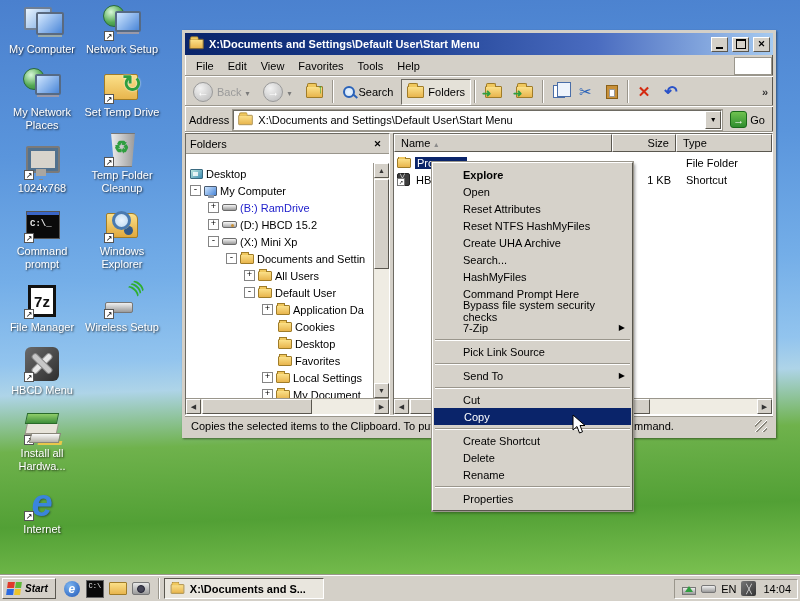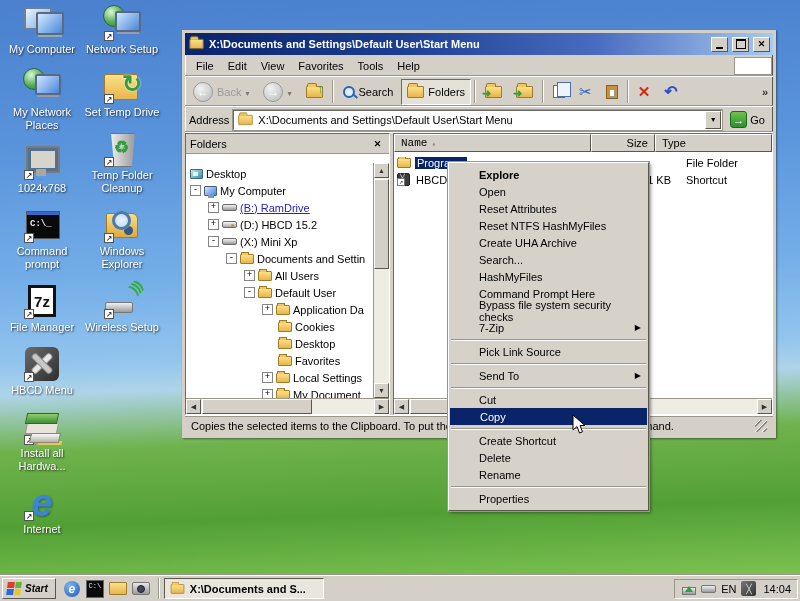--- a/index.html
+++ b/index.html
@@ -123,21 +123,21 @@
   .main { flex:1; display:flex; min-height:0; }
   .folders-pane { width:205px; display:flex; flex-direction:column; background:#fff; border:1px solid; border-color:#6d6a62 #fff #fff #6d6a62; }
   .fp-header { height:20px; background:#d4d0c8; border-bottom:1px solid #9a968c; display:flex; align-items:center; padding:0 4px; }
   .fp-title { flex:1; }
   .fp-close { width:15px; height:14px; display:flex; align-items:center; justify-content:center; font-size:9px; font-weight:bold; }
   .fp-body { flex:1; display:flex; min-height:0;margin-top:9px; }
   .tree { flex:1; overflow:hidden; padding-top:2px; background:#fff; }
   .tree-row { height:17px; display:flex; align-items:center; gap:3px; white-space:nowrap;
     padding-left:calc(var(--lvl,0) * 18px + 4px); overflow:hidden; }
   .tree-row .lbl { color:#000; }
-  .tree-row .lbl.blue { color:#2222cc;text-decoration:underline; }
+  .tree-row .lbl.blue { color:#2222cc; }
   .expander { width:11px; height:11px; flex:none; background:#fff; border:1px solid #848484; color:#000;
     font-size:9px; line-height:9px; text-align:center; font-family:"Liberation Mono", monospace; }
   .ph { width:13px; flex:none; }
   .tmini { flex:none; position:relative; }
   .folder-mini-icon { width:14px; height:10px; background:linear-gradient(#fbe089,#e8b54d); border:1px solid #a07c28; border-radius:1px; }
   .folder-mini-icon::before { content:""; position:absolute; top:-3px; left:0; width:6px; height:2px; background:#f0c85e; border:1px solid #a07c28; border-bottom:0; }
   .drive-mini-icon { width:15px; height:7px; background:linear-gradient(#f4f4f4,#9a9a9a); border:1px solid #6a6a6a; border-radius:2px; }
   .cd-drive-mini-icon { width:15px; height:7px; background:linear-gradient(#f8f8f8,#aaa); border:1px solid #6a6a6a; border-radius:2px; }
   .cd-drive-mini-icon::after { content:""; position:absolute; right:2px; top:2px; width:3px; height:3px; border-radius:50%; background:#c89038; }
   .computer-mini-icon { width:13px; height:10px; background:linear-gradient(135deg,#cfe6ff,#4a86d8); border:1px solid #4a5a70; border-radius:1px; }
@@ -155,42 +155,42 @@
     font-size:7px; color:#333; display:flex; align-items:center; justify-content:center; flex:none; }
   .sthumb-v { margin:1px 0; height:90px; background:#d4d0c8; border:1px solid; border-color:#fff #5a574f #5a574f #fff; }
   .sthumb-h { margin:0 1px; width:110px; background:#d4d0c8; border:1px solid; border-color:#fff #5a574f #5a574f #fff; }
   .sspace { flex:1; }
 
   .splitter { width:3px; background:#d4d0c8; }
 
   .files-pane { flex:1; display:flex; flex-direction:column; background:#fff; border:1px solid; border-color:#6d6a62 #fff #fff #6d6a62; min-width:0; }
   .fl-header { height:18px; display:flex; flex:none; background:#d4d0c8; }
   .fl-hcell { border:1px solid; border-color:#fff #5a574f #5a574f #fff; padding:1px 6px; display:flex; align-items:center; gap:4px; }
-  .fl-hcell.c-name { width:197px;font-family:Liberation Mono, monospace; }
+  .fl-hcell.c-name { width:218px; }
   .fl-hcell.c-size { width:64px; justify-content:flex-end; }
   .fl-hcell.c-type { flex:1; }
   .sort-asc::before { content:"\25B4"; font-size:8px; color:#8a8a8a; }
   .fl-body { flex:1; overflow:hidden; padding-top:2px; }
   .fl-row { height:17px; display:flex; align-items:center; }
   .fl-name { width:197px; display:flex; align-items:center; gap:4px; padding-left:3px; overflow:hidden; }
   .fl-name .nm { padding:0 2px; white-space:nowrap; }
   .fl-name.sel { }
   .fl-name.sel .nm { background:#0a246a; color:#fff; }
   .fl-size { width:88px; text-align:right; padding-right:8px; }
   .fl-type { flex:1; padding-left:7px; }
   .fl-ficon { flex:none; position:relative; }
 
   .statusbar { height:20px; flex:none; display:flex; align-items:center; padding:0 6px; background:#d4d0c8;
     border-top:1px solid #fff; box-shadow:0 1px 0 #9a968c inset; color:#000; white-space:nowrap; overflow:hidden; }
   .status-text { flex:1; overflow:hidden; }
   .resize-grip { width:12px; height:12px; flex:none;
     background:repeating-linear-gradient(135deg, transparent 0 3px, #fff 3px 4px, #8a877c 4px 5px); }
 
   
-  .context-menu { position:absolute; left:448px; top:162px; width:201px; background:#d6d2ca; padding:3px 0;
+  .context-menu { position:absolute; left:432px; top:162px; width:201px; background:#d6d2ca; padding:3px 0;
     border:1px solid; border-color:#fff #5a574f #5a574f #fff; outline:1px solid #9a968c;
     box-shadow:2px 2px 3px rgba(0,0,0,.4); z-index:50; }
   .cm-item { height:17px; display:flex; align-items:center; padding:0 16px 0 30px; color:#000; position:relative; }
   .cm-item.bold { font-weight:bold; }
   .cm-item.hl { background:#0a246a; color:#fff; margin:0 1px; }
   .cm-item.sep { height:7px; padding:0; }
   .cm-item.sep::before { content:""; flex:1; margin:0 2px; border-top:1px solid #9a968c; border-bottom:1px solid #fff; }
   .cm-item.sub::after { content:"\25B6"; position:absolute; right:7px; font-size:8px; }
 
   

